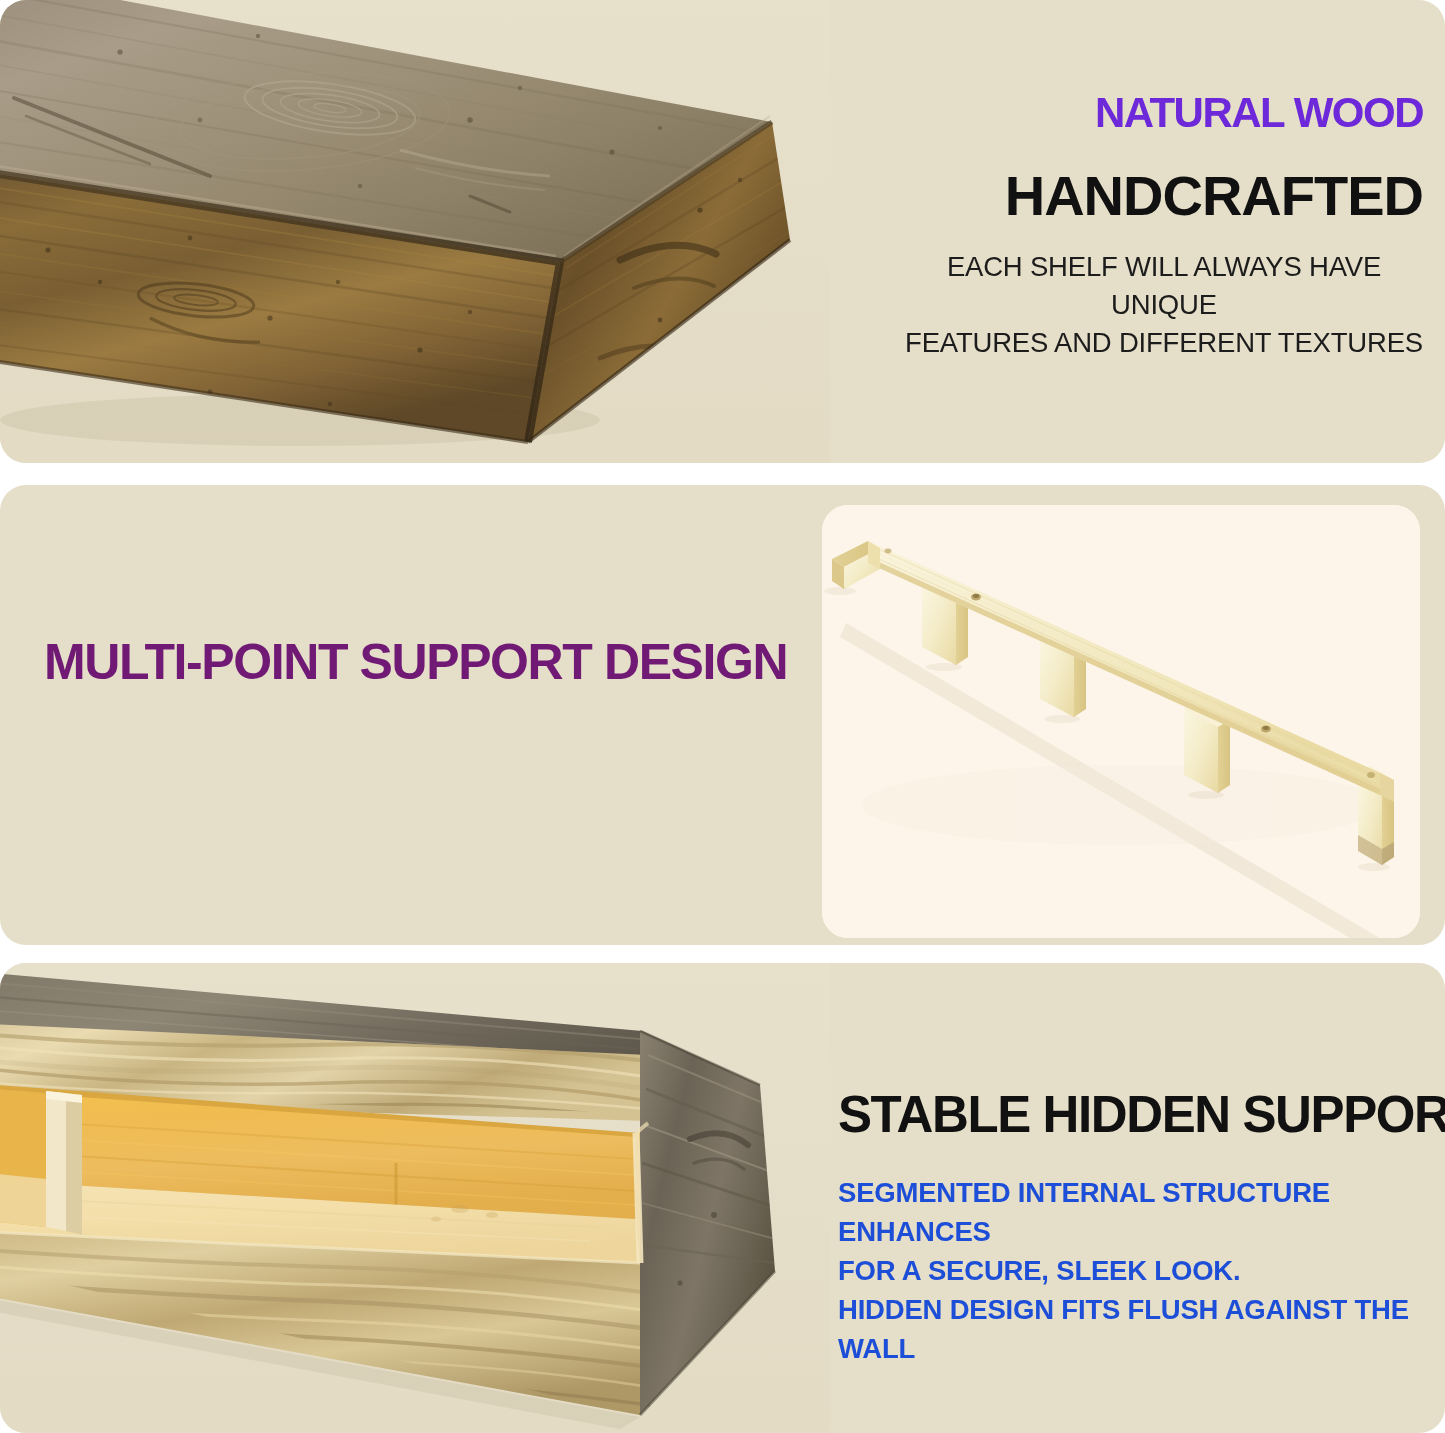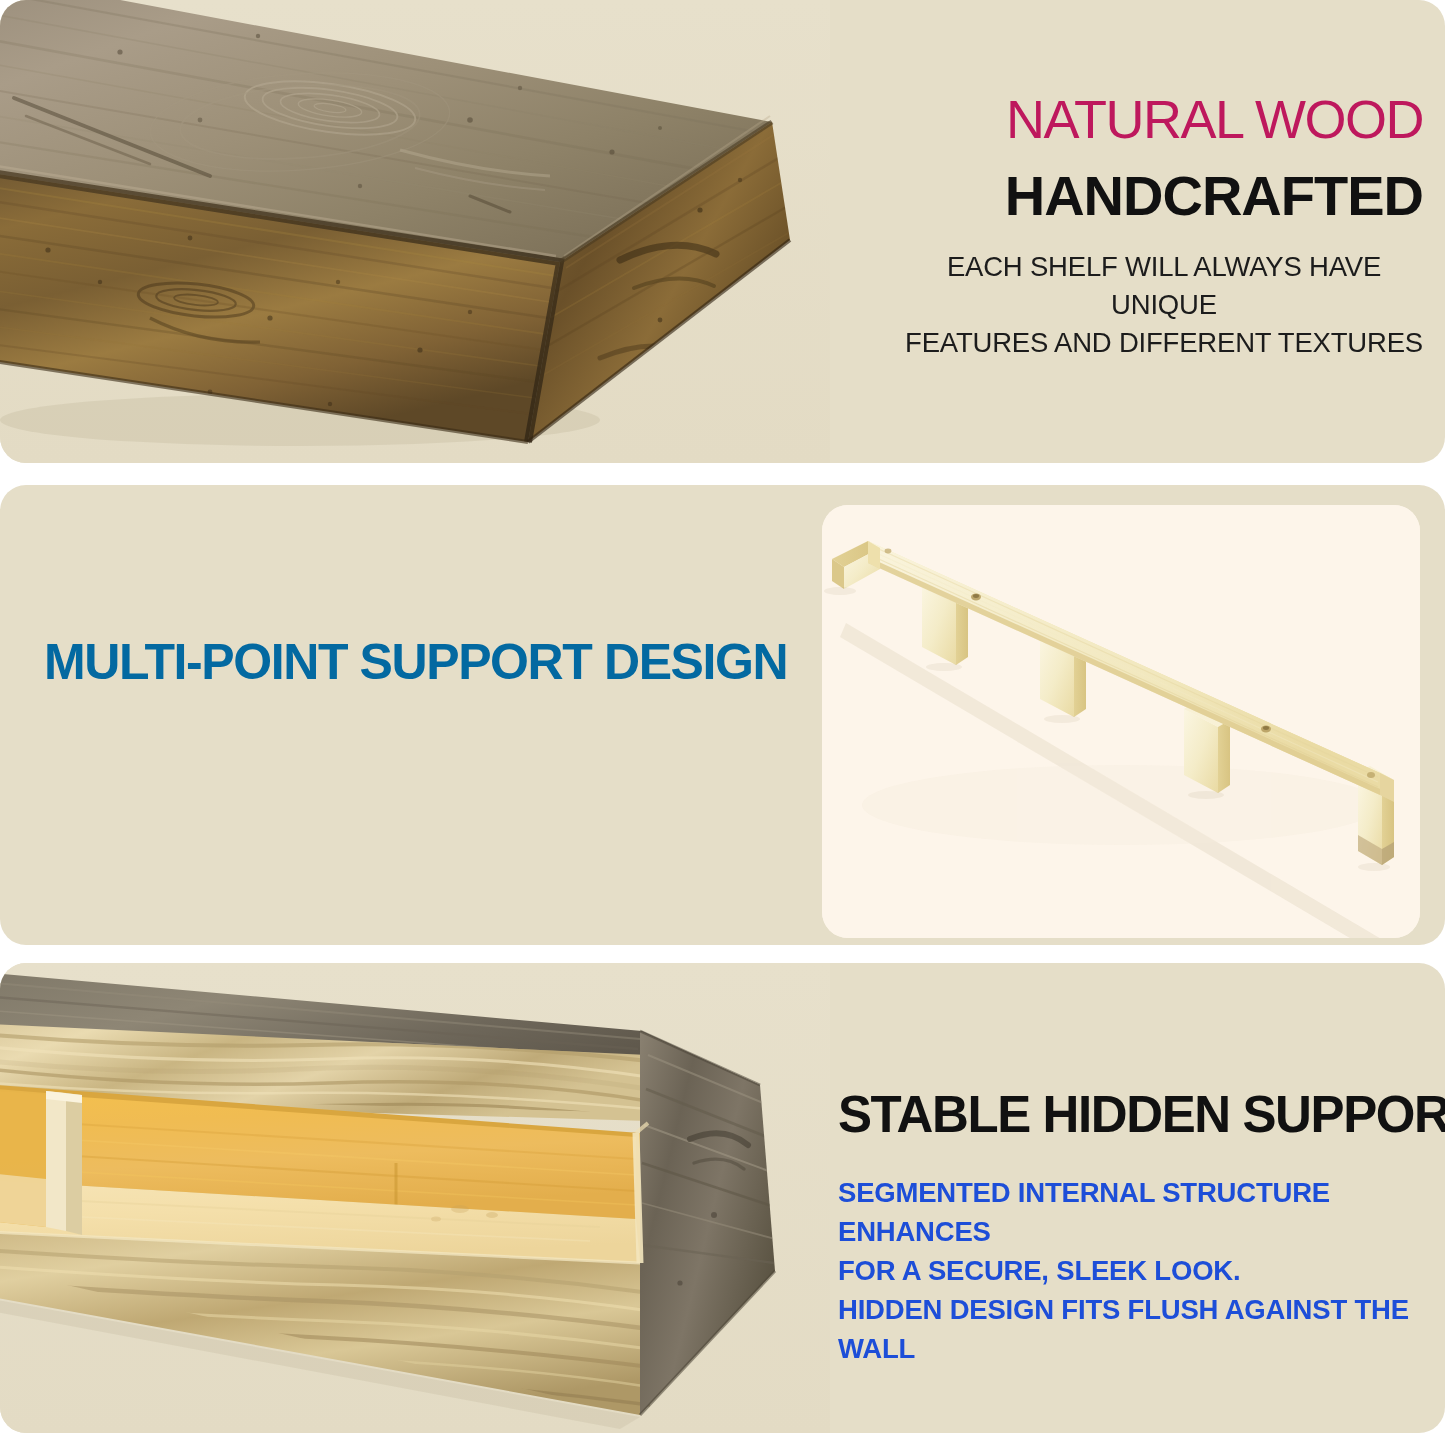--- a/index.html
+++ b/index.html
@@ -41,25 +41,25 @@
 
   .p1-text {
     position: absolute;
     left: 830px; top: 0;
     width: 615px; height: 463px;
   }
   .p1-title {
     position: absolute;
     left: 0; right: 22px; top: 92px;
     text-align: right;
-    font-size: 54px;
-    font-weight: 400;
+    font-size: 42px;
+    font-weight: 700;
     letter-spacing: -1.5px;
     line-height: 1.0;
-    color: #be185d;
+    color: #6d28d9;
     white-space: nowrap;
   }
   .p1-subtitle {
     position: absolute;
     left: 0; right: 22px; top: 168px;
     text-align: right;
     font-size: 56px;
     font-weight: 800;
     letter-spacing: -1px;
     line-height: 1.0;
@@ -84,21 +84,21 @@
     position: absolute;
     left: 44px; top: 0; width: 760px; height: 460px;
   }
   .p2-title {
     position: absolute;
     left: 0; top: 152px;
     font-size: 50px;
     font-weight: 800;
     letter-spacing: -1.4px;
     line-height: 1.0;
-    color: #0369a1;
+    color: #701a75;
     white-space: nowrap;
   }
   .p2-body {
     position: absolute;
     left: 2px; top: 236px; width: 660px;
     font-size: 27.5px;
     font-weight: 500;
     line-height: 1.38;
     color: #1c1c1c;
     letter-spacing: -0.2px;

